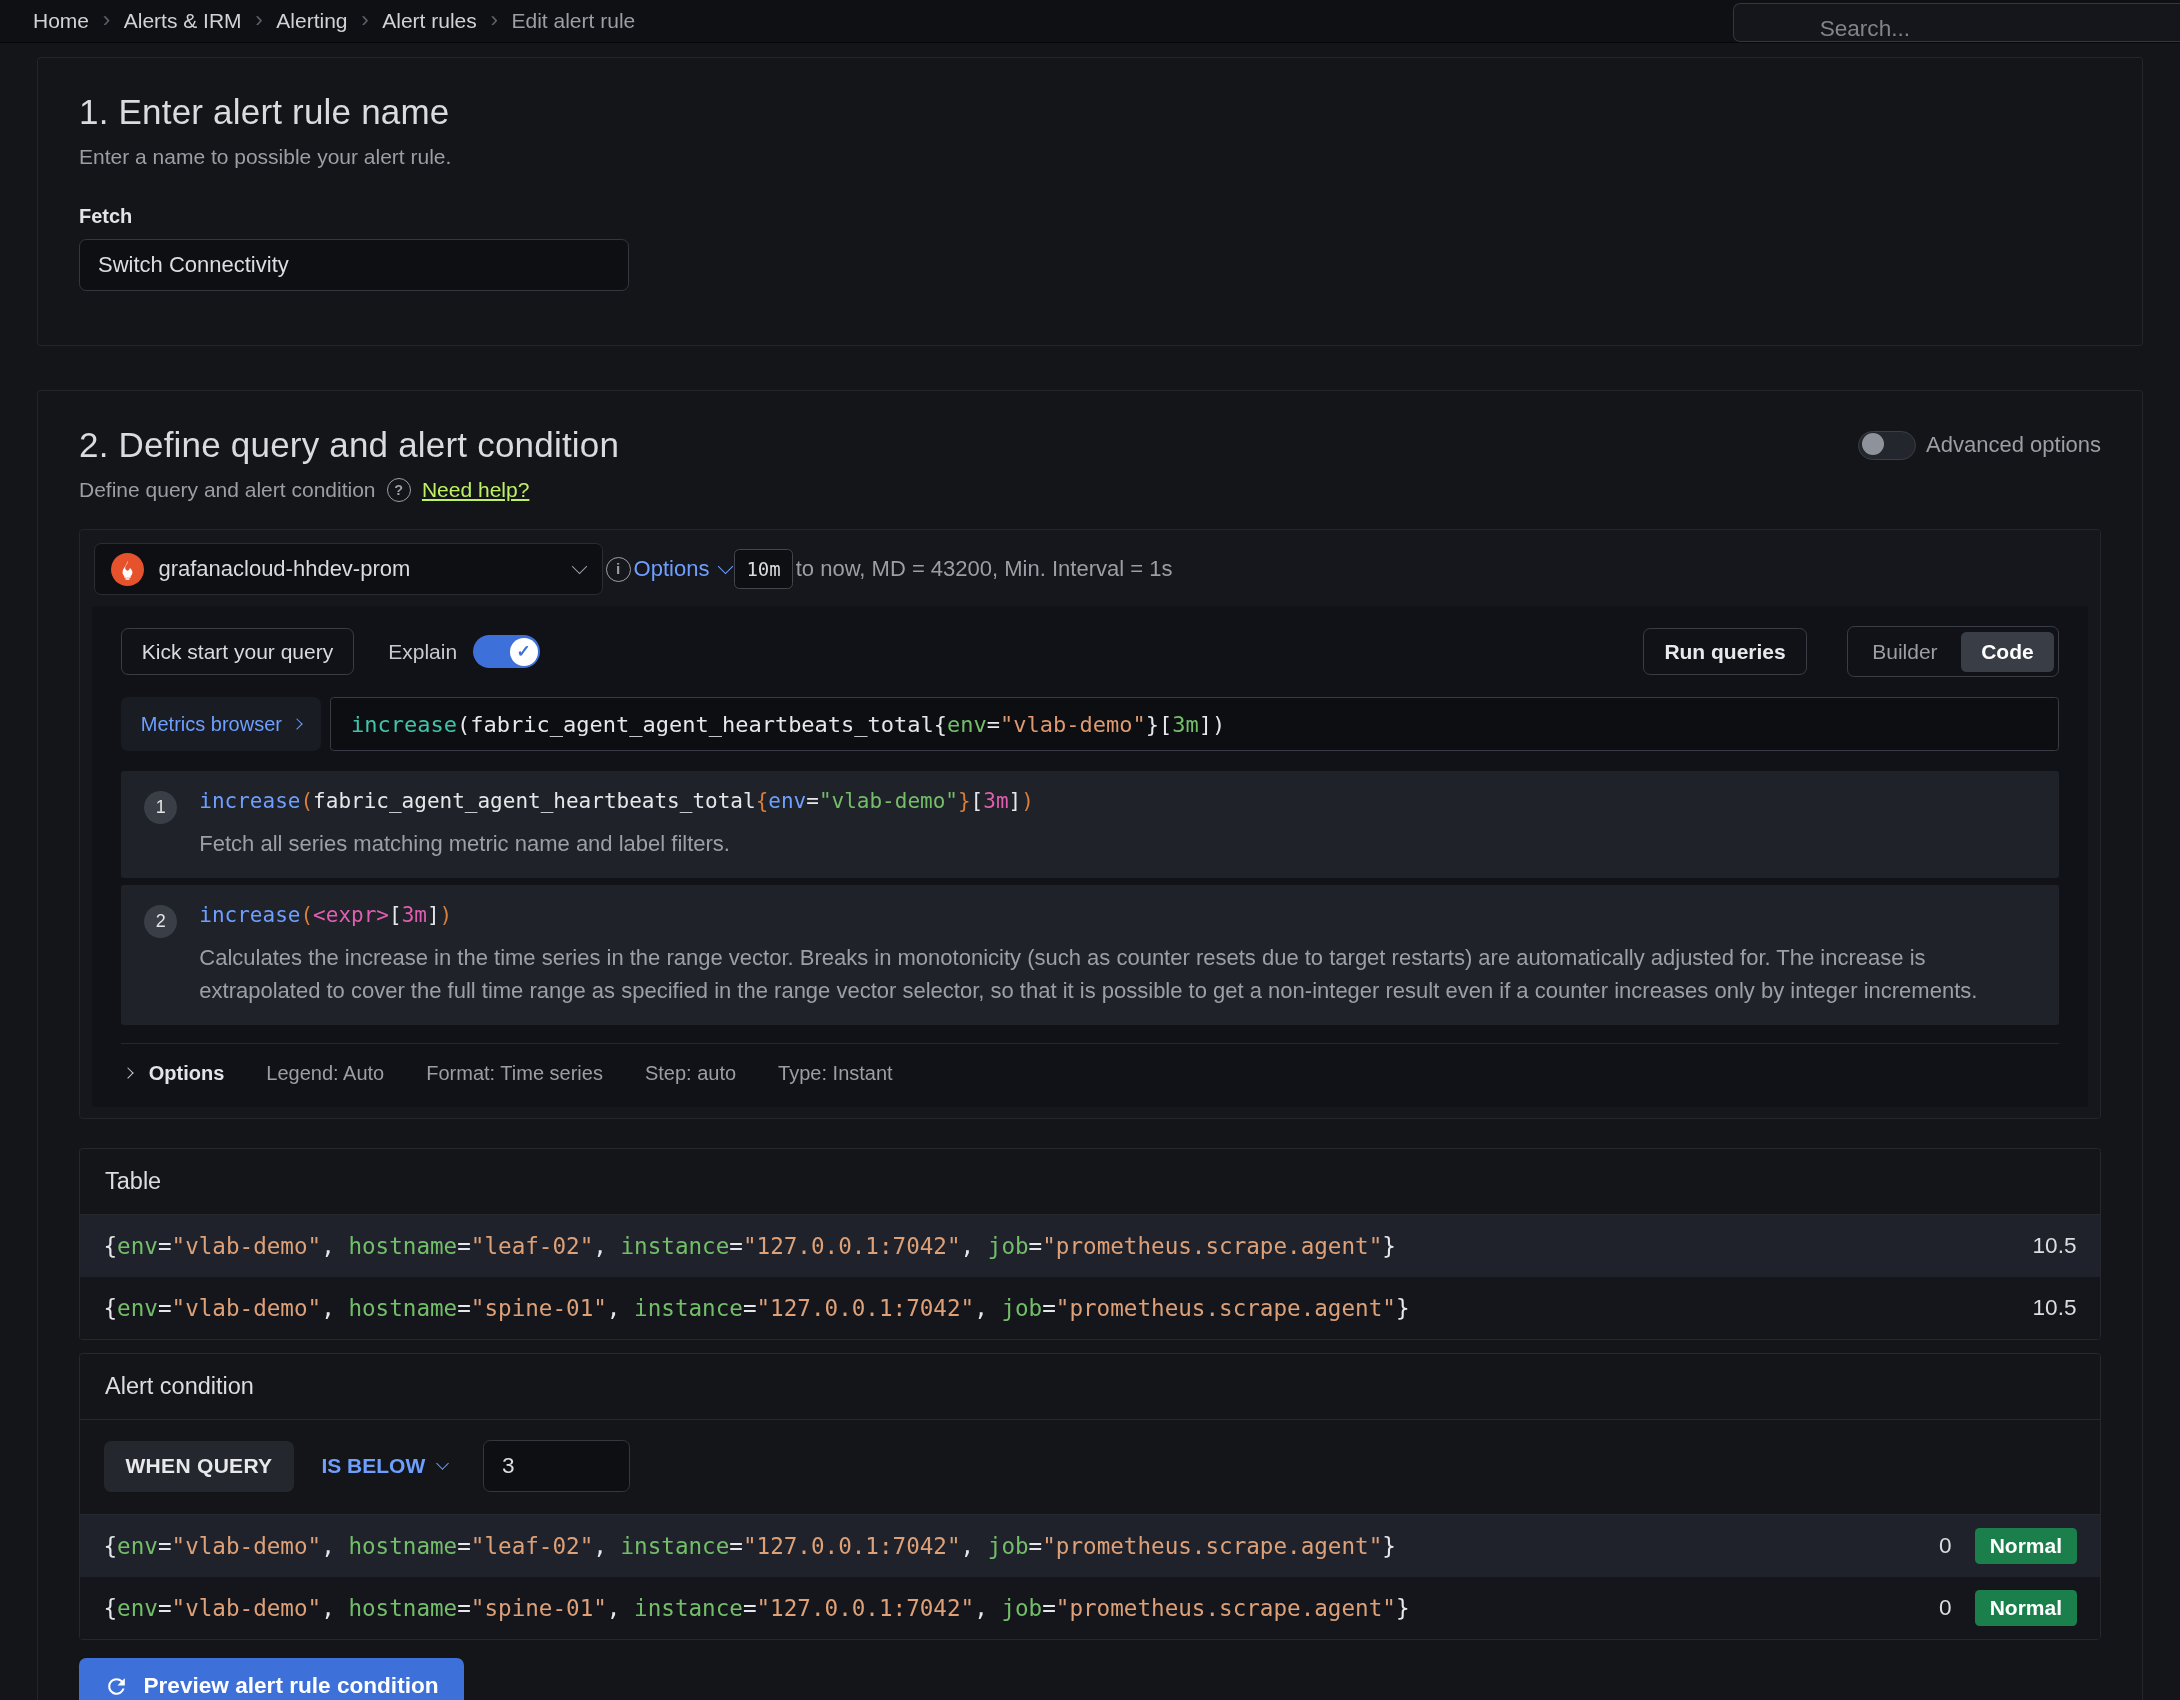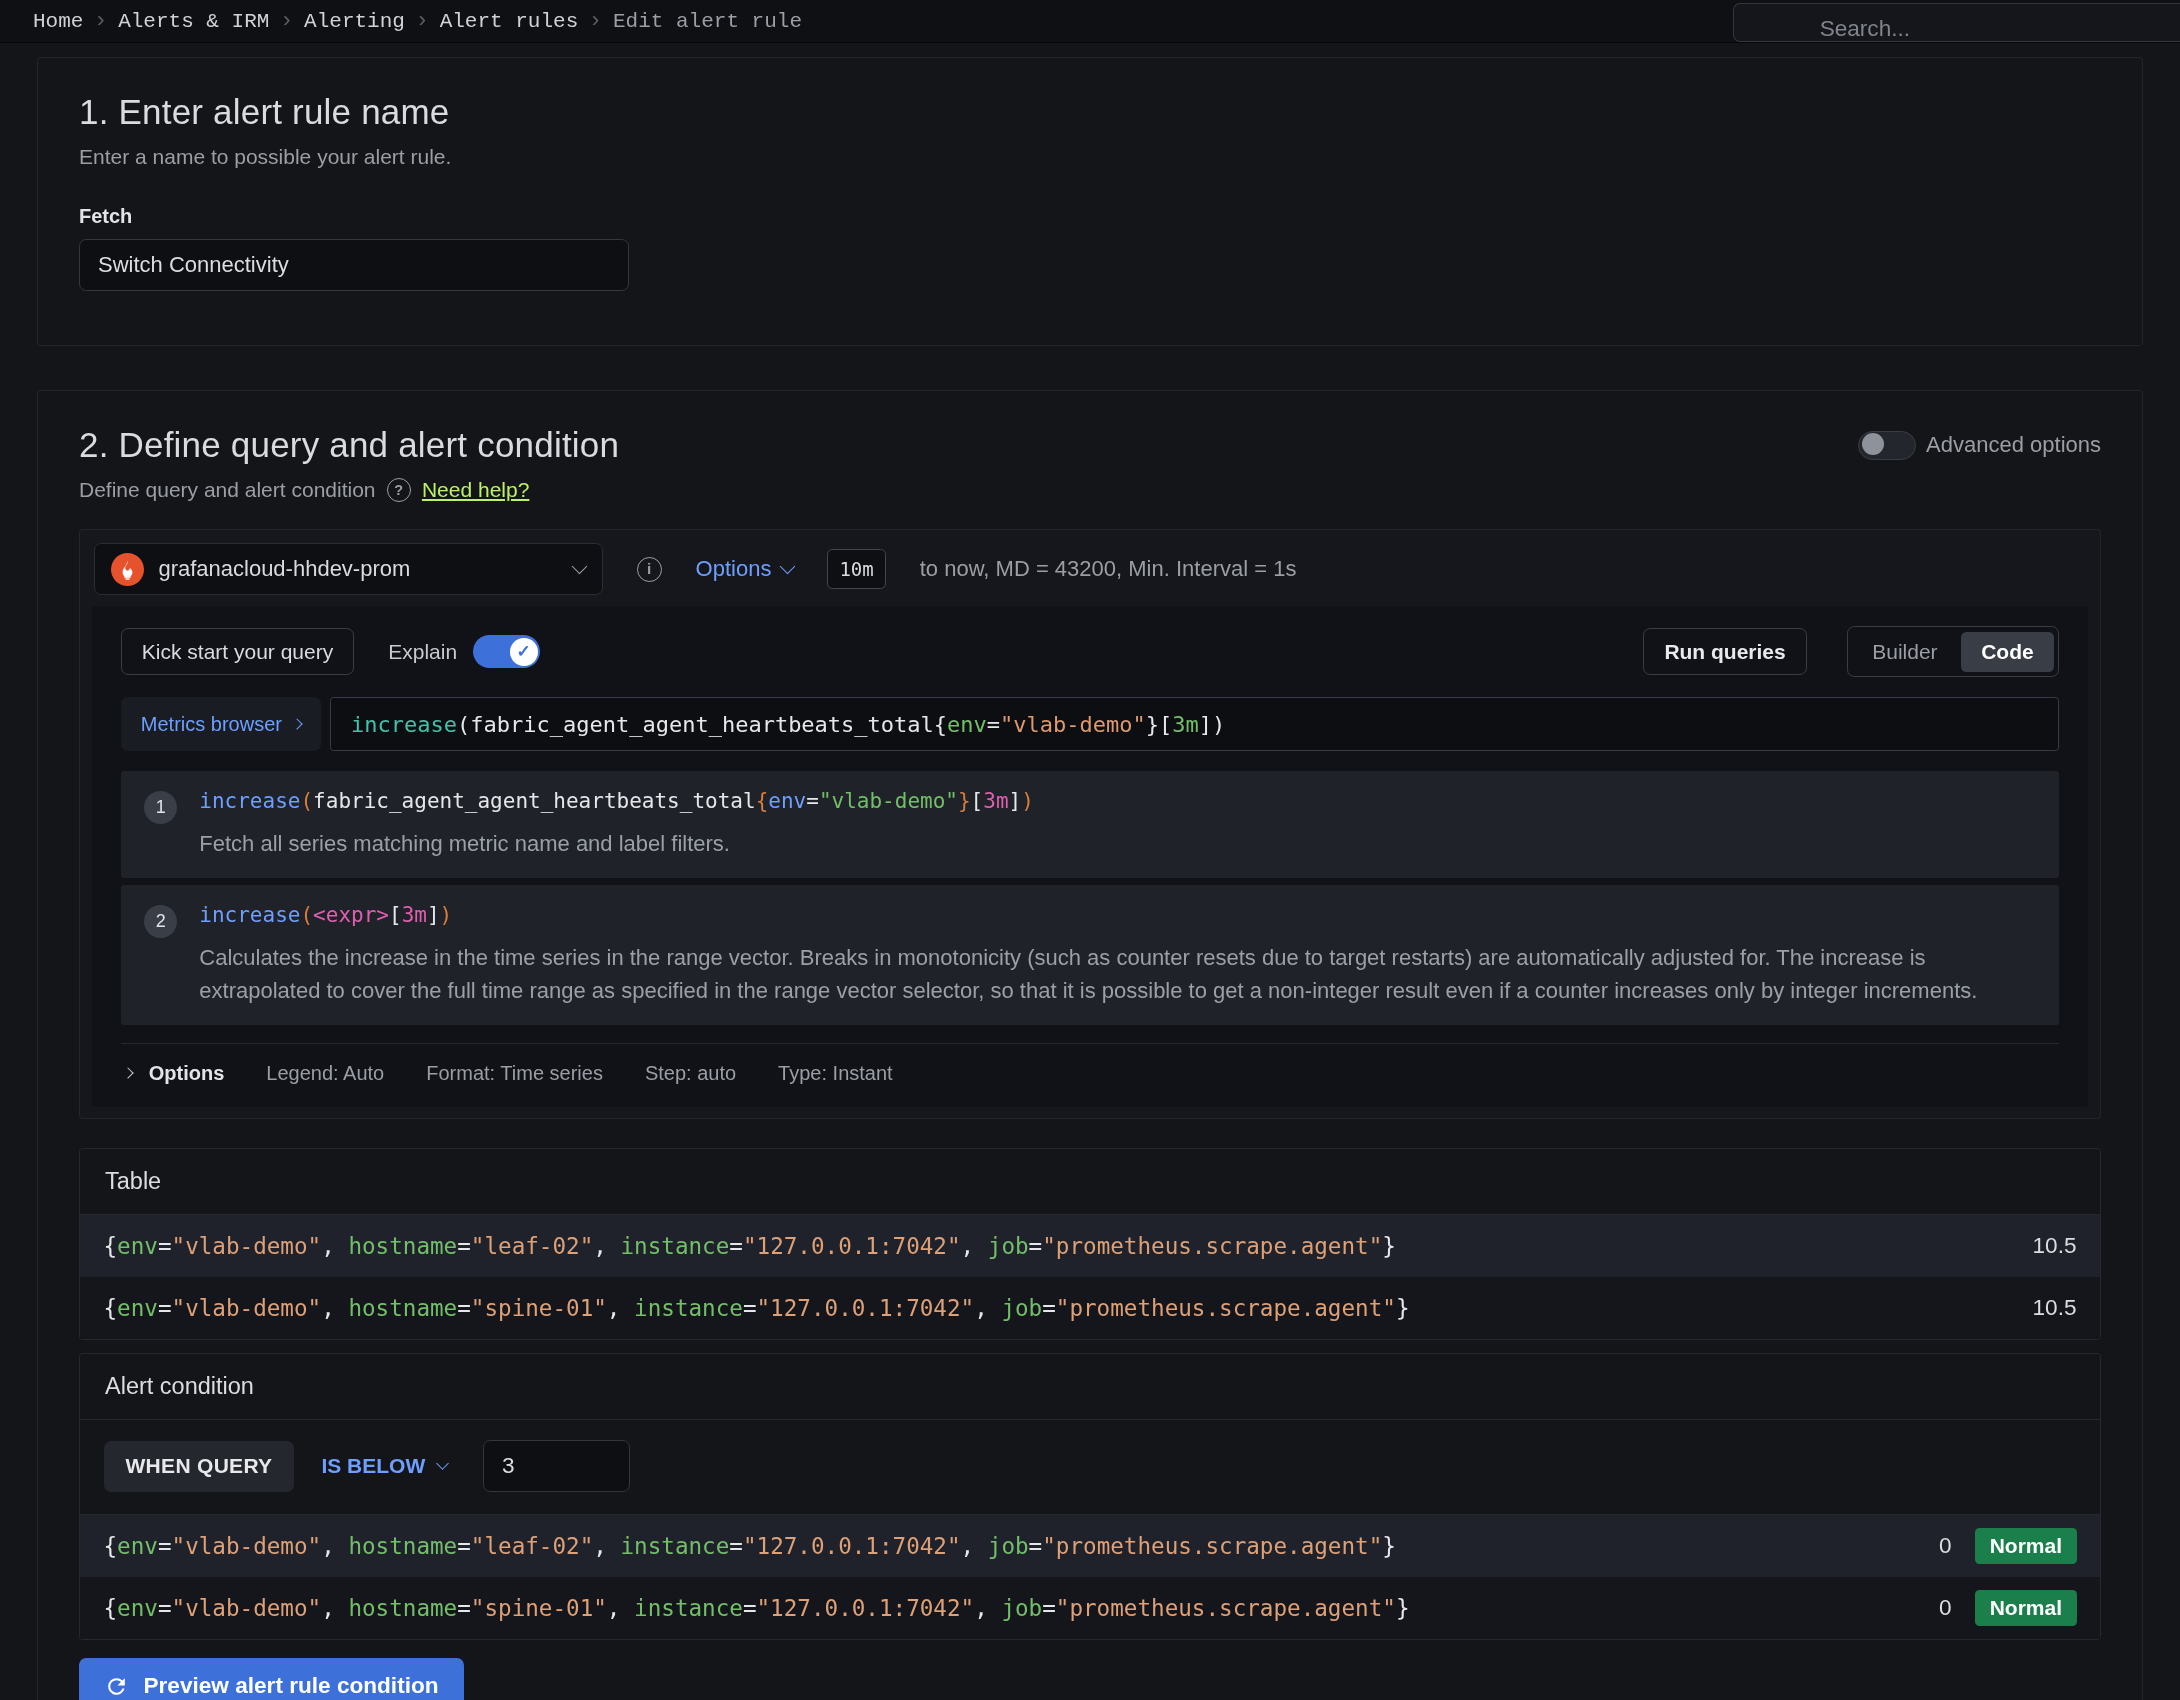--- a/index.html
+++ b/index.html
@@ -11,21 +11,21 @@
   }
   .mono { font-family:"DejaVu Sans Mono", monospace; }
 
   
   .topnav {
     position:relative; height:43px; background:#0e1014;
     border-bottom:0.9px solid #060708;
     display:flex; align-items:center; padding-left:33px;
   }
   .breadcrumb { display:flex; align-items:center; gap:13.6px; font-size:21px; }
-  .bc-item { color:#d0d2d6; cursor:pointer;font-family:Liberation Mono, monospace; }
+  .bc-item { color:#d0d2d6; cursor:pointer; }
   .bc-item.current { color:#9b9ea5; }
   .bc-sep { color:#5c6067; font-size:22.6px; margin-top:-2.7px; }
   .search {
     position:absolute; right:0; top:2.7px; width:447px; height:39px;
     background:#15161b; border:0.9px solid #34373e; border-right:none;
     border-radius:7.2px 0 0 7.2px; display:flex; align-items:center; padding-left:16.3px; gap:12.7px;flex-direction:column;
   }
   .search input {
     flex:1; background:transparent; border:none; outline:none;
     font-size:22.6px; color:#d0d2d6; font-family:"Liberation Sans", sans-serif;
@@ -64,21 +64,21 @@
   .sub-row { margin-top:12.7px; display:flex; align-items:center; gap:11px; font-size:21px; color:#9b9ea5; }
   .help-icon {
     width:24.4px; height:24.4px; border:1.8px solid #9b9ea5; border-radius:50%;
     display:flex; align-items:center; justify-content:center;
     font-size:14.5px; font-weight:700; color:#9b9ea5;
   }
   .help-link { color:#bef264; text-decoration:underline; cursor:pointer; }
 
   
   .query-wrap { margin-top:27px; border:0.9px solid #24262c; border-radius:3.6px; background:#15171c; padding:11px 11.8px 11.8px; }
-  .ds-row { display:flex; align-items:center; gap:34px; padding:1.8px 1.8px 0; }
+  .ds-row { display:flex; align-items:center; gap:3px; padding:1.8px 1.8px 0; }
   .ds-picker {
     width:509px; height:52px; background:#0e0f13; border:0.9px solid #2a2d33;
     border-radius:7.2px; display:flex; align-items:center; gap:14.5px; padding:0 16.3px; cursor:pointer;
   }
   .ds-name { flex:1; font-size:22px; color:#d9dbde; }
   .prom-icon {
     width:33px; height:33px; border-radius:50%;
     background:var(--prometheus-orange,#e6522c);
     display:flex; align-items:center; justify-content:center; flex:none;
   }

